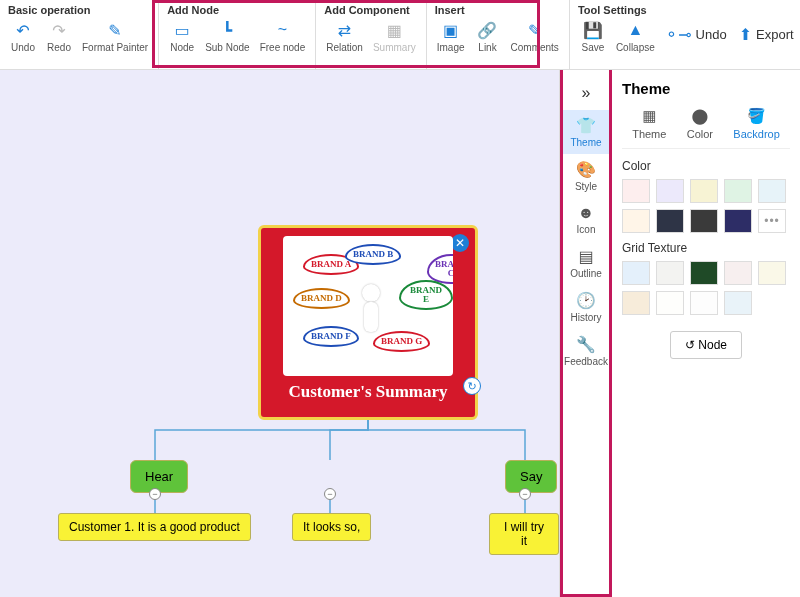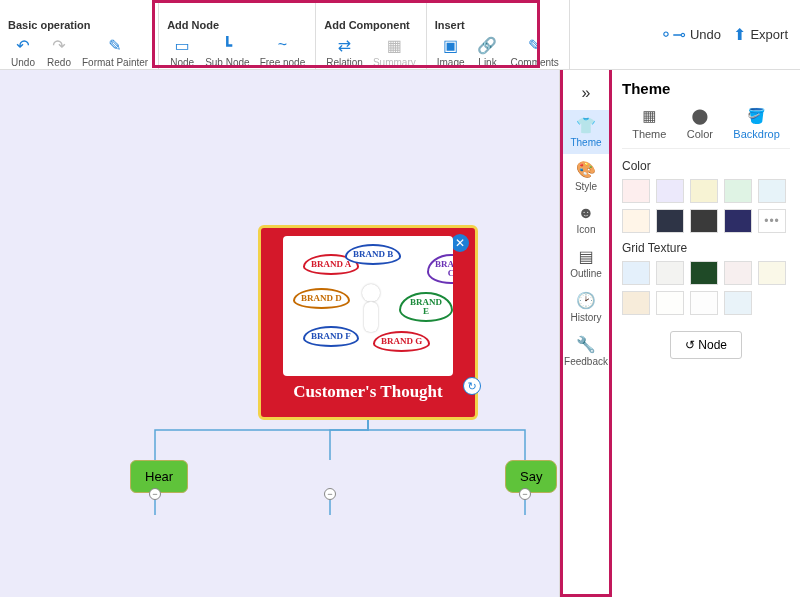--- a/index.html
+++ b/index.html
@@ -1,19 +1,19 @@
 <!DOCTYPE html>
 <html><head>
 <meta charset="utf-8">
 <style>
 * { box-sizing: border-box; margin: 0; padding: 0; }
 body { font-family: Arial, sans-serif; font-size: 12px; width: 800px; height: 597px; overflow: hidden; background: #fff; position: relative; }
 
 .toolbar { display: flex; border-bottom: 1px solid #ddd; height: 70px; background: #fff; }
-.tool-group { border-right: 1px solid #ddd; padding: 19px 6px; display: flex; flex-direction: column; }
+.tool-group { border-right: 1px solid #ddd; padding: 4px 6px; display: flex; flex-direction: column; }
 .tool-group-title { font-size: 11px; color: #333; font-weight: bold; margin-bottom: 2px; padding-left: 2px; white-space: nowrap; }
 .tool-row { display: flex; gap: 2px; }
 .tool-btn { display: flex; flex-direction: column; align-items: center; justify-content: center; padding: 2px 4px; cursor: pointer; min-width: 34px; }
 .tool-btn .ico { width: 20px; height: 20px; display: flex; align-items: center; justify-content: center; color: #1e7fd6; font-size: 16px; }
 .tool-btn .ico.gray { color: #bbb; }
 .tool-btn .lbl { font-size: 10px; color: #555; margin-top: 2px; white-space: nowrap; }
 
 .hl-box1 { border: 3px solid #c2185b; position: absolute; }
 
 .right-actions { display: flex; align-items: center; gap: 12px; margin-left: auto; padding-right: 12px; }
@@ -124,20 +124,33 @@
           <span class="ico">🔗</span>
           <span class="lbl">Link</span>
         </div>
       <div class="tool-btn">
           <span class="ico">✎</span>
           <span class="lbl">Comments</span>
         </div>
     </div>
   </div>
 
+  <div class="tool-group" style="border-right:none;">
+    <div class="tool-group-title">Tool Settings</div>
+    <div class="tool-row">
+      <div class="tool-btn">
+          <span class="ico">💾</span>
+          <span class="lbl">Save</span>
+        </div>
+      <div class="tool-btn">
+          <span class="ico">▲</span>
+          <span class="lbl">Collapse</span>
+        </div>
+    </div>
+  </div>
 
   <div class="right-actions">
     <div class="right-act">
         <span class="ri">⚬⊸</span>
         <span>Undo</span>
       </div>
     <div class="right-act">
         <span class="ri">⬆</span>
         <span>Export</span>
       </div>
@@ -157,39 +170,42 @@
     <path d="M525 420 L525 445" stroke="#5aa6d8" fill="none" stroke-width="1.5"></path>
   </svg>
 
   <div class="rootnode">
     <div class="rootclose">✕</div>
     <div class="rootimg">
       <div class="bubble" style="left:20px; top:18px; color:#d4182a; border-color:#d4182a;">BRAND A</div>
       <div class="bubble" style="left:62px; top:8px; color:#1e4db7; border-color:#1e4db7;">BRAND B</div>
       <div class="bubble" style="left:108px; top:18px; color:#6a32b5; border-color:#6a32b5;margin-left:36px;">BRAND C</div>
       <div class="bubble" style="left:10px; top:52px; color:#c46a00; border-color:#c46a00;">BRAND D</div>
-      <div class="bubble" style="left:116px; top:56px; color:#1a8a3a; border-color:#1a8a3a;">BRAND E</div>
+      <div class="bubble" style="left:116px; top:44px; color:#1a8a3a; border-color:#1a8a3a;">BRAND E</div>
       <div class="bubble" style="left:20px; top:90px; color:#1e4db7; border-color:#1e4db7;">BRAND F</div>
       <div class="bubble" style="left:90px; top:95px; color:#d4182a; border-color:#d4182a;">BRAND G</div>
       <div class="figure">
           <div class="fig-head"></div>
           <div class="fig-body"></div>
         </div>
     </div>
     <div class="rootgear">↻</div>
-    <div class="roottitle">Customer's Thought</div>
+    <div class="roottitle">Customer's Summary</div>
   </div>
 
   <div class="branch gn" style="left:130px; top:390px;"><span>Hear</span></div>
   <div class="connector-circle" style="left:149px; top:418px;">−</div>
+  <div class="branch yn" style="left:58px; top:443px;"><span>Customer 1. It is a good product</span></div>
 
   <div class="connector-circle" style="left:324px; top:418px;">−</div>
-
-  <div class="branch gn" style="left:505px; top:390px;border-radius:8px;"><span>Say</span></div>
+  <div class="branch yn" style="left:292px; top:443px;"><span>It looks so,</span></div>
+
+  <div class="branch gn" style="left:505px; top:390px;"><span>Say</span></div>
   <div class="connector-circle" style="left:519px; top:418px;">−</div>
+  <div class="branch yn" style="left:489px; top:443px;"><span>I will try it</span></div>
 </div>
 
 <div class="sidepanel">
   <div class="side-tabs">
     <div class="side-collapse">»</div>
     <div class="side-tab active">
         <span class="si">👕</span>
         <span>Theme</span>
       </div>
     <div class="side-tab">

